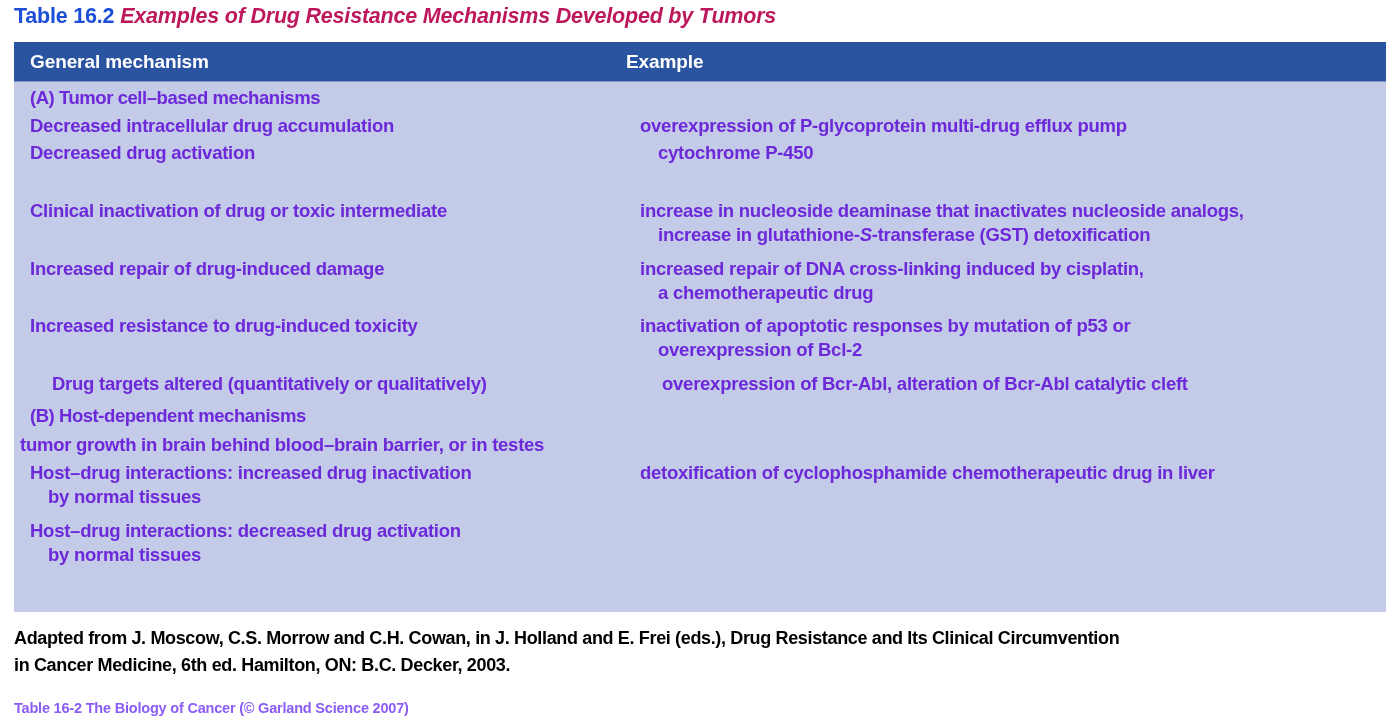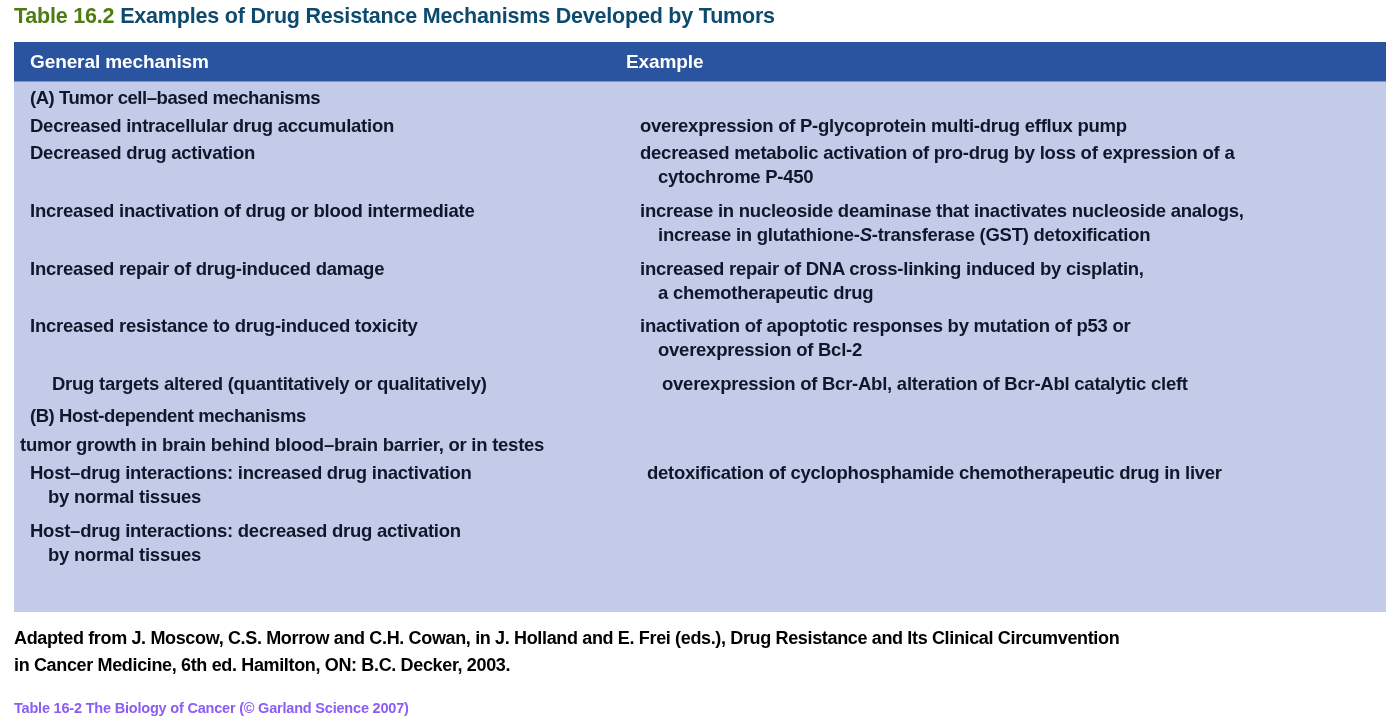--- a/index.html
+++ b/index.html
@@ -20,24 +20,25 @@
   .table-title {
     position: absolute;
     left: 14px;
     top: 4px;
     font-size: 21.5px;
     font-weight: bold;
     letter-spacing: -0.2px;
     white-space: nowrap;
   }
   .table-title .num {
-    color: #4d7c0f;
+    color: #1d4ed8;
   }
   .table-title .rest {
-    color: #0c4a6e;
+    color: #be185d;
+    font-style: italic;
   }
 
   
   .table-panel {
     position: absolute;
     left: 14px;
     top: 42px;
     width: 1372px;
     height: 570px;
   }
@@ -83,21 +84,21 @@
     flex: 1;
     padding-left: 6px;
     box-sizing: border-box;
   }
   .line {
     font-size: 18.5px;
     font-weight: bold;
     line-height: 24px;
     letter-spacing: -0.25px;
     white-space: nowrap;
-    color: #0f172a;
+    color: #6d28d9;
   }
   .line.indent {
     padding-left: 18px;
   }
   .line .ital {
     font-style: italic;
   }
 
   
   .section-head .line {
@@ -159,28 +160,27 @@
       <div class="cell-b">
         <div class="line">overexpression of P-glycoprotein multi-drug efflux pump</div>
       </div>
     </div>
 
     <div class="row" style="top:59px;">
       <div class="cell-a">
         <div class="line">Decreased drug activation</div>
       </div>
       <div class="cell-b">
-        <div class="line">decreased metabolic activation of pro-drug by loss of expression of a</div>
         <div class="line indent">cytochrome P-450</div>
       </div>
     </div>
 
     <div class="row" style="top:117px;">
       <div class="cell-a">
-        <div class="line">Increased inactivation of drug or blood intermediate</div>
+        <div class="line">Clinical inactivation of drug or toxic intermediate</div>
       </div>
       <div class="cell-b">
         <div class="line">increase in nucleoside deaminase that inactivates nucleoside analogs,</div>
         <div class="line indent"><span>increase in glutathione-</span><span class="ital">S</span><span>-transferase (GST) detoxification</span></div>
       </div>
     </div>
 
     <div class="row" style="top:175px;">
       <div class="cell-a">
         <div class="line">Increased repair of drug-induced damage</div>
@@ -216,21 +216,21 @@
       </div>
       <div class="cell-b"></div>
     </div>
 
     <div class="row" style="top:351px;">
       <div class="cell-b">
         <div class="line">tumor growth in brain behind blood–brain barrier, or in testes</div>
       </div>
     </div>
 
-    <div class="row" style="top:379px;gap:7px;">
+    <div class="row" style="top:379px;">
       <div class="cell-a">
         <div class="line">Host–drug interactions: increased drug inactivation</div>
         <div class="line indent">by normal tissues</div>
       </div>
       <div class="cell-b">
         <div class="line">detoxification of cyclophosphamide chemotherapeutic drug in liver</div>
       </div>
     </div>
 
     <div class="row" style="top:437px;">

